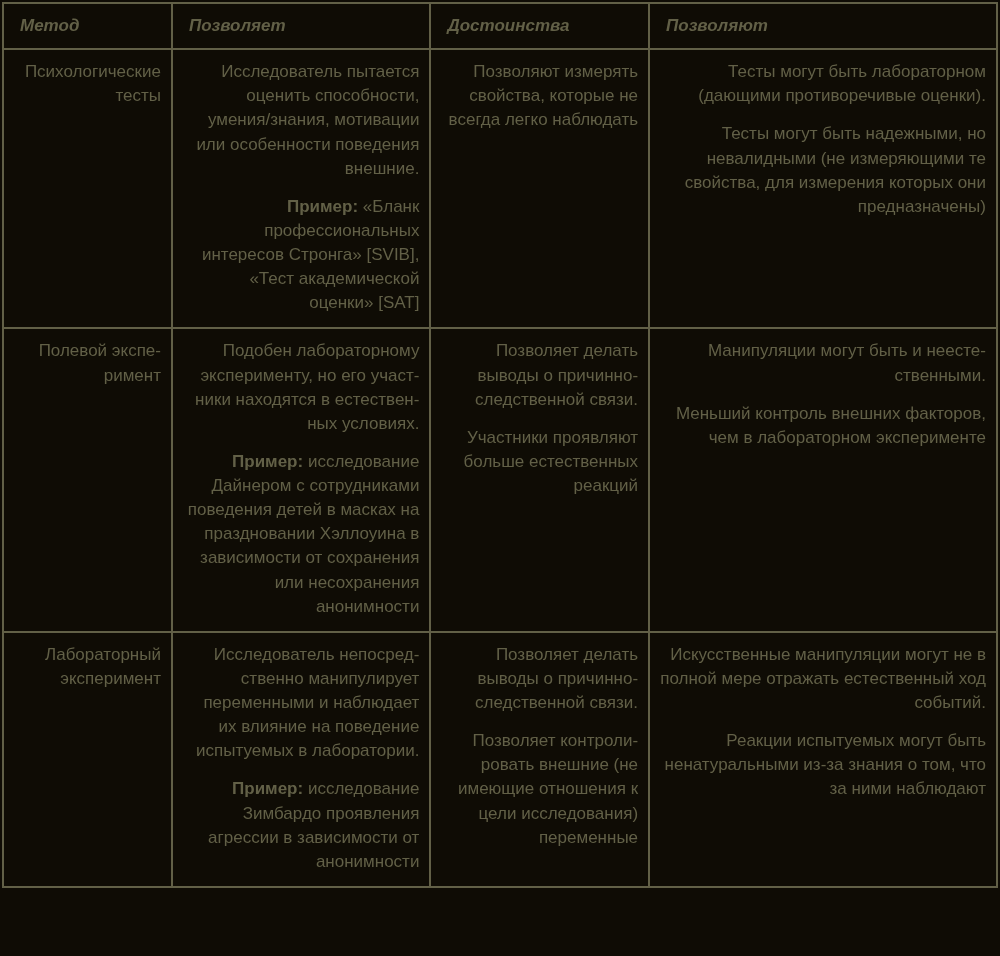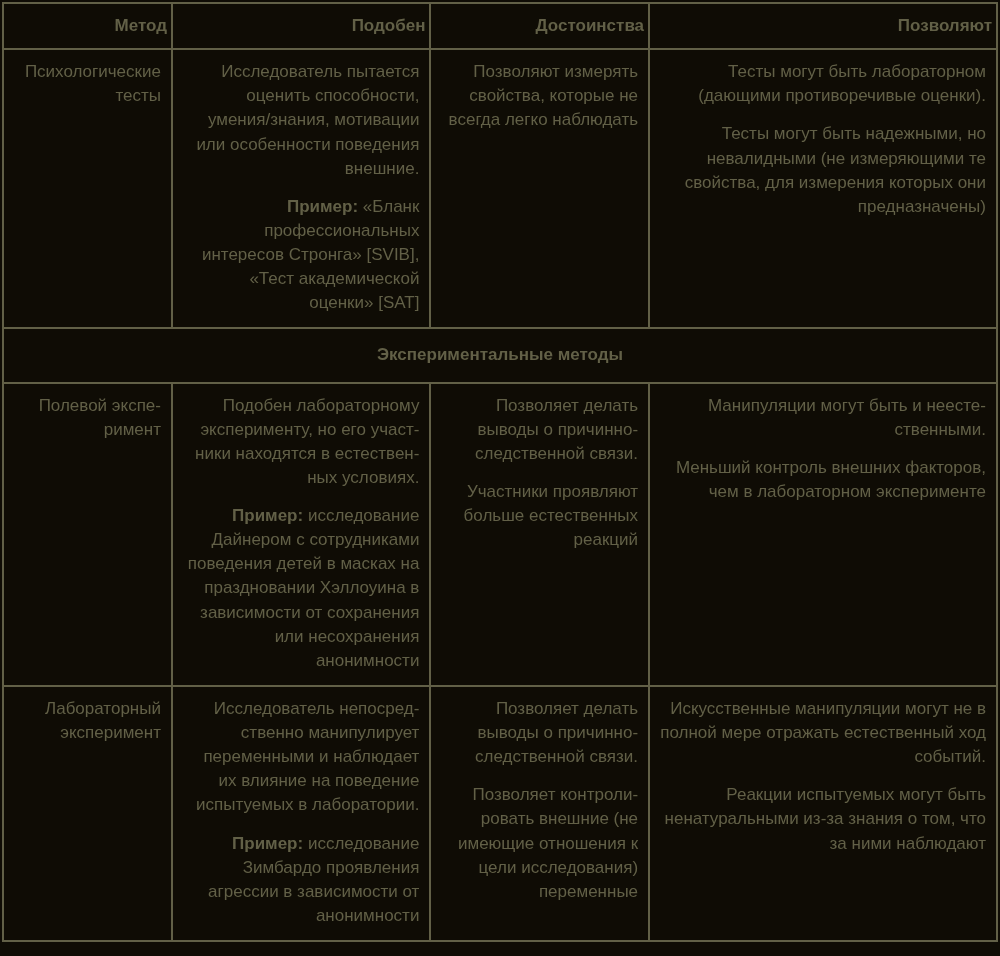--- a/index.html
+++ b/index.html
@@ -26,22 +26,23 @@
   col.c4 { width: 35%; }
   th, td {
     border: 2px solid #626047;
     padding: 10px 10px 12px 10px;
     vertical-align: top;
     text-align: right;
     line-height: 1.42;
   }
   th {
     font-weight: bold;
-    text-align: right;
-    padding: 10px 4px;
+    text-align: left;
+    padding: 10px 16px;
+    font-style: italic;
   }
   .section-row td {
     font-weight: bold;
     text-align: center;
     padding: 14px 4px;
   }
   .para { margin: 0; }
   .para + .para { margin-top: 14px; }
   .ex-label { font-weight: bold; margin-left: 30px; }
 </style>
@@ -53,21 +54,21 @@
   <colgroup>
     <col class="c1">
         <col class="c2">
         <col class="c3">
         <col class="c4">
   </colgroup>
 
   <tbody>
         <tr>
     <th>Метод</th>
-    <th>Подобен</th>
+    <th>Позволяет</th>
     <th>Достоинства</th>
     <th>Позволяют</th>
   </tr>
 
   <tr>
     <td>Психологиче­ские тесты</td>
     <td>
       <p class="para">Исследователь пытается оценить способности, умения/знания, мотивации или особенности поведения внешние.</p>
       <p class="para">
         <span class="ex-label">Пример:</span><span> «Бланк професси­ональных интересов Строн­га» [SVIB], «Тест академи­ческой оценки» [SAT]</span>
@@ -75,23 +76,20 @@
     </td>
     <td>
       <p class="para">Позволяют измерять свойства, которые не всегда легко на­блюдать</p>
     </td>
     <td>
       <p class="para">Тесты могут быть лабораторном (дающими противоречивые оценки).</p>
       <p class="para">Тесты могут быть надежными, но невалидными (не измеряющими те свойства, для измерения которых они предназначены)</p>
     </td>
   </tr>
 
-  <tr class="section-row">
-    <td colspan="4">Экспериментальные методы</td>
-  </tr>
 
   <tr>
     <td>Полевой экспе­римент</td>
     <td>
       <p class="para">Подобен лабораторному эксперименту, но его участ­ники находятся в естествен­ных условиях.</p>
       <p class="para">
         <span class="ex-label">Пример:</span><span> исследование Дайнером с сотрудниками поведения детей в масках на праздновании Хэллоуина в зависимости от сохра­нения или несохранения анонимности</span>
       </p>
     </td>
     <td>

